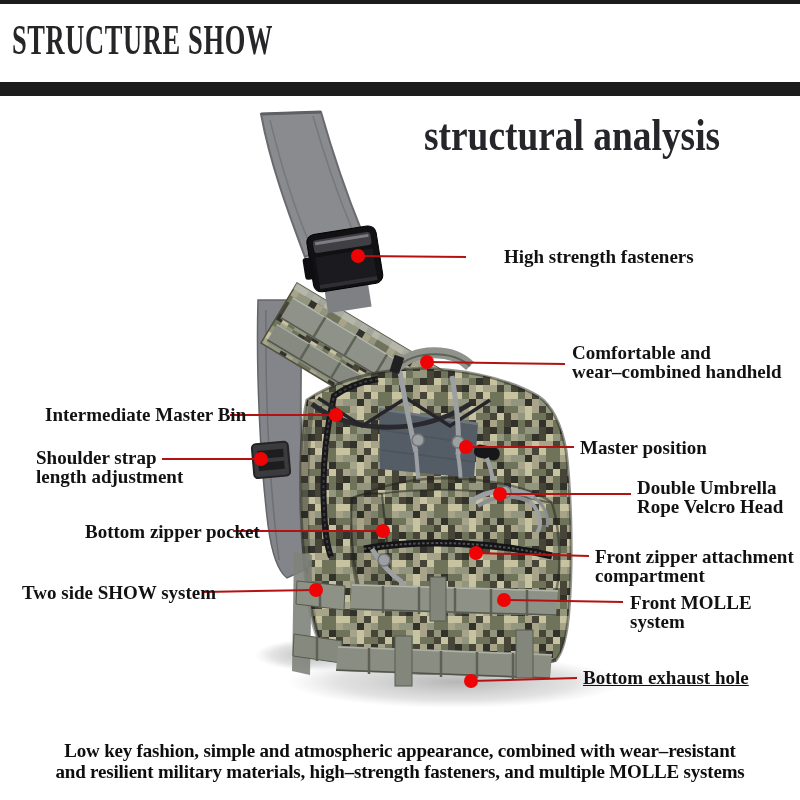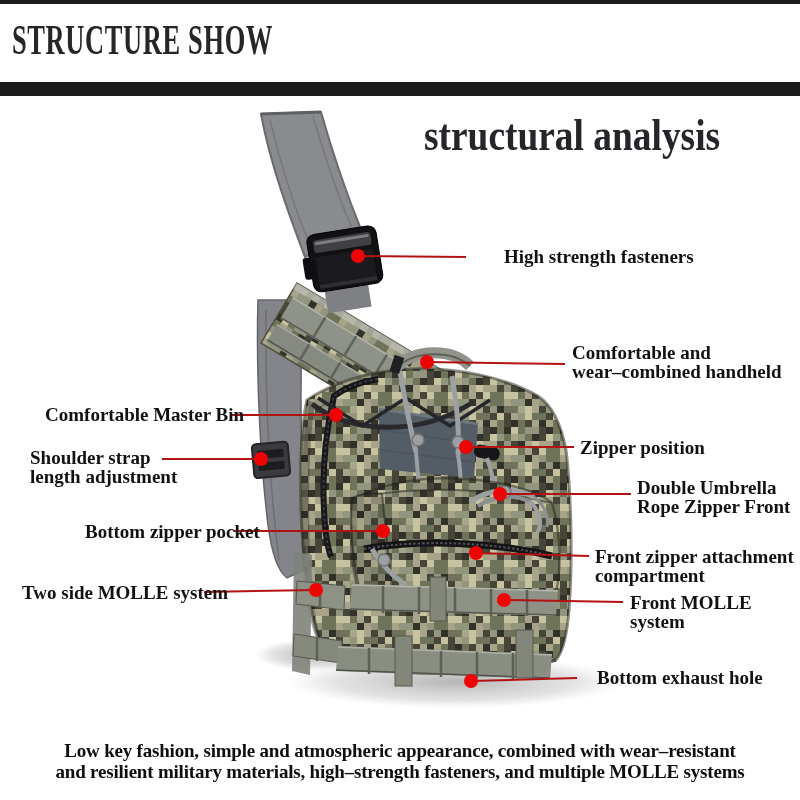--- a/index.html
+++ b/index.html
@@ -286,27 +286,27 @@
     <g>
       <line x1="471" y1="681" x2="577" y2="678"></line>
         <circle cx="471" cy="681" r="7" fill="#ee0404" stroke="none"></circle>
       </g>
   </g>
 </svg>
 
 <div class="callout" style="left:472px;top:247px;margin-left:32px;">High strength fasteners</div>
 <div class="callout" style="left:572px;top:343px;">Comfortable and
 wear–combined handheld</div>
-<div class="callout" style="left:45px;top:405px;">Comfortable Master Bin</div>
-<div class="callout" style="left:580px;top:438px;">Zipper position</div>
-<div class="callout" style="left:30px;top:448px;">Shoulder strap
+<div class="callout" style="left:45px;top:405px;">Intermediate Master Bin</div>
+<div class="callout" style="left:580px;top:438px;">Master position</div>
+<div class="callout" style="left:36px;top:448px;">Shoulder strap
 length adjustment</div>
 <div class="callout" style="left:637px;top:478px;">Double Umbrella
-Rope Zipper Front</div>
+Rope Velcro Head</div>
 <div class="callout" style="left:85px;top:522px;">Bottom zipper pocket</div>
 <div class="callout" style="left:595px;top:547px;">Front zipper attachment
 compartment</div>
-<div class="callout" style="left:22px;top:583px;">Two side MOLLE system</div>
+<div class="callout" style="left:22px;top:583px;">Two side SHOW system</div>
 <div class="callout" style="left:630px;top:593px;">Front MOLLE system</div>
-<div class="callout" style="left:597px;top:668px;">Bottom exhaust hole</div>
+<div class="callout" style="left:583px;top:668px;text-decoration:underline;">Bottom exhaust hole</div>
 
 <p class="footer">Low key fashion, simple and atmospheric appearance, combined with wear–resistant
 and resilient military materials, high–strength fasteners, and multiple MOLLE systems</p>
 
 </body></html>

